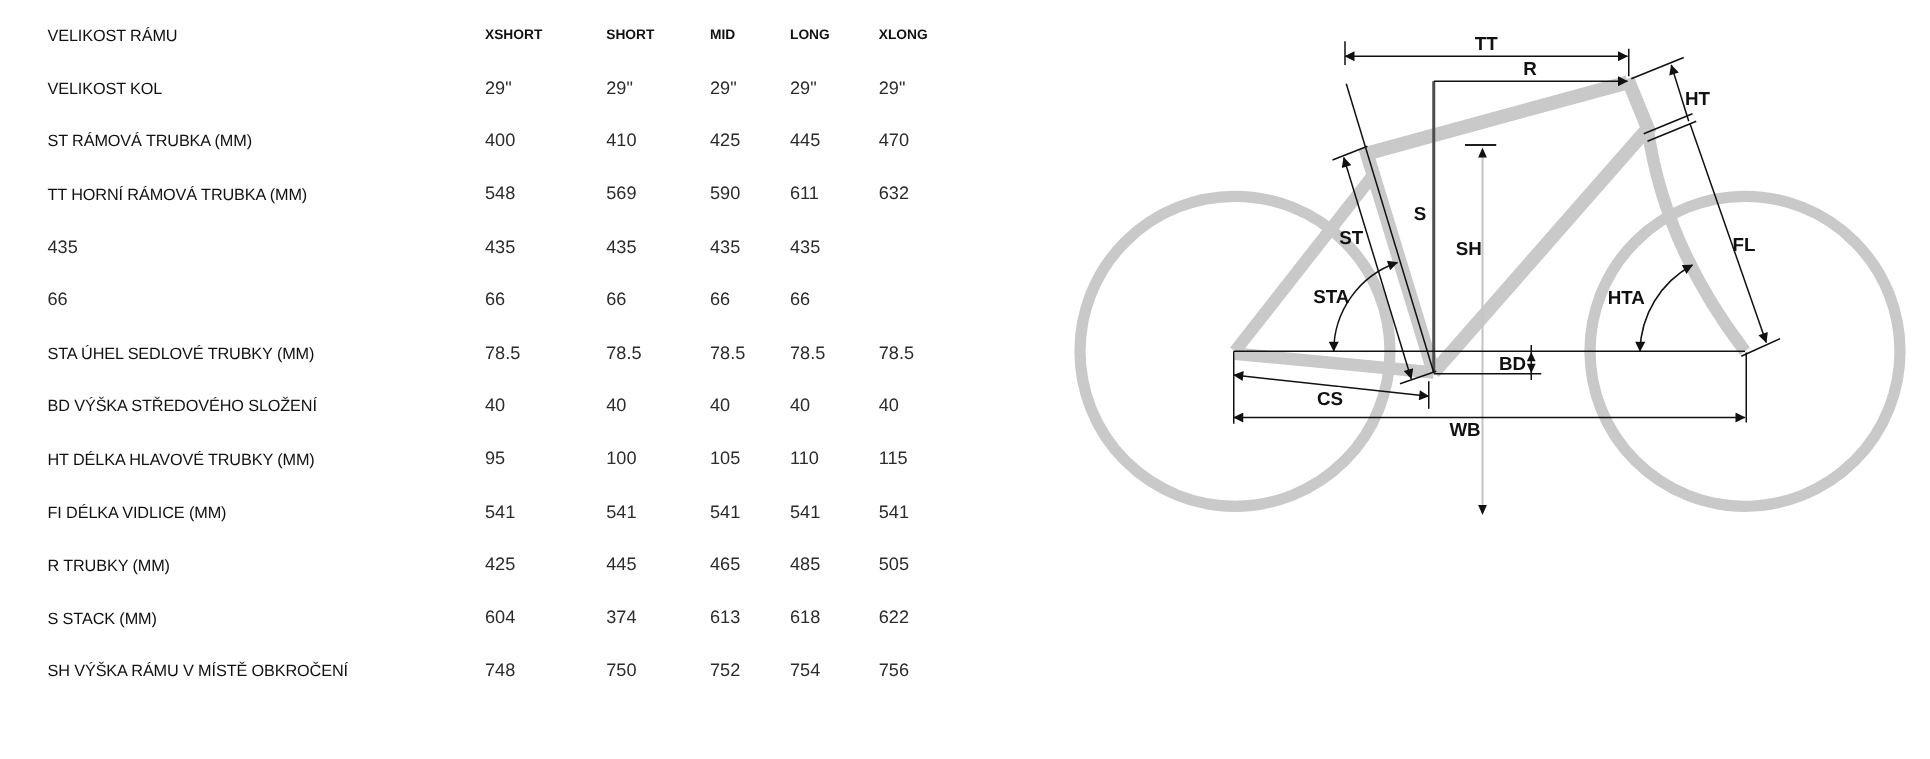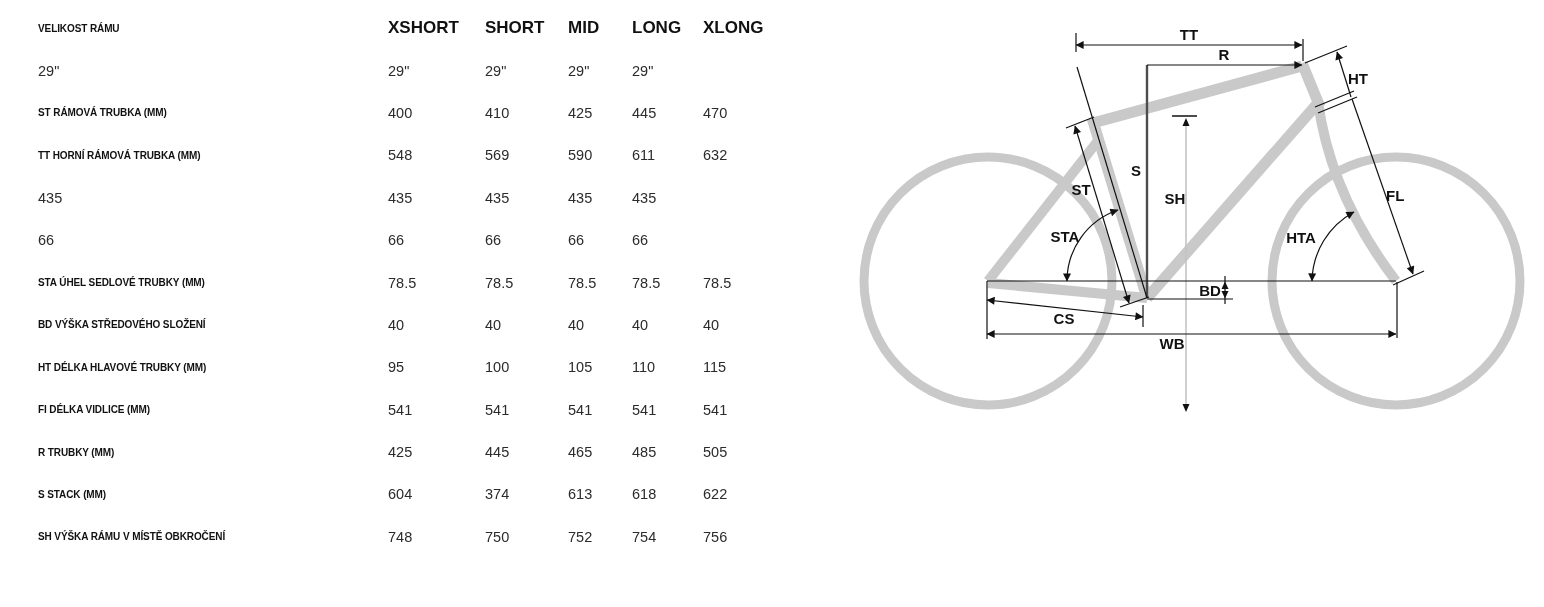--- a/index.html
+++ b/index.html
@@ -2,43 +2,44 @@
 <html><head>
 <meta charset="utf-8">
 <style>
   html,body{margin:0;padding:0;background:#fff;}
   body{width:1544px;height:607px;overflow:hidden;position:relative;
        font-family:"Liberation Sans",sans-serif;}
   .table-wrap{position:absolute;left:0;top:7px;width:860px;}
   .row{display:grid;grid-template-columns:350px 97px 83px 64px 71px auto;
        padding-left:38px;height:42.4px;align-items:center;}
   .cell{white-space:nowrap;}
-  .cell.label{font-size:10px;font-weight:700;color:#111;letter-spacing:-0.1px;}
+  .cell.label{font-size:13px;font-weight:400;color:#111;letter-spacing:-0.1px;}
   .cell.val{font-size:14.5px;font-weight:400;color:#2b2b2b;}
-  .cell.val.hdr{font-size:17px;font-weight:700;color:#111;}
+  .cell.val.hdr{font-size:11px;font-weight:700;color:#111;}
   svg{position:absolute;left:0;top:0;}
   .frame{stroke:#c9c9c9;fill:none;}
   .dim{stroke:#111;stroke-width:1.2;fill:none;}
   .dlabel{font-family:"Liberation Sans",sans-serif;font-weight:700;font-size:15px;
           fill:#111;stroke:none;}
 </style>
 </head>
 <body>
 
 <div class="table-wrap">
   <div class="row">
     <div class="cell label">VELIKOST RÁMU</div>
     <div class="cell val hdr">XSHORT</div>
     <div class="cell val hdr">SHORT</div>
     <div class="cell val hdr">MID</div>
     <div class="cell val hdr">LONG</div>
     <div class="cell val hdr">XLONG</div>
   </div>
 
   <div class="row">
+    <div class="cell label">VELIKOST KOL</div>
     <div class="cell val">29"</div>
     <div class="cell val">29"</div>
     <div class="cell val">29"</div>
     <div class="cell val">29"</div>
     <div class="cell val">29"</div>
   </div>
 
   <div class="row">
     <div class="cell label">ST RÁMOVÁ TRUBKA (MM)</div>
     <div class="cell val">400</div>

